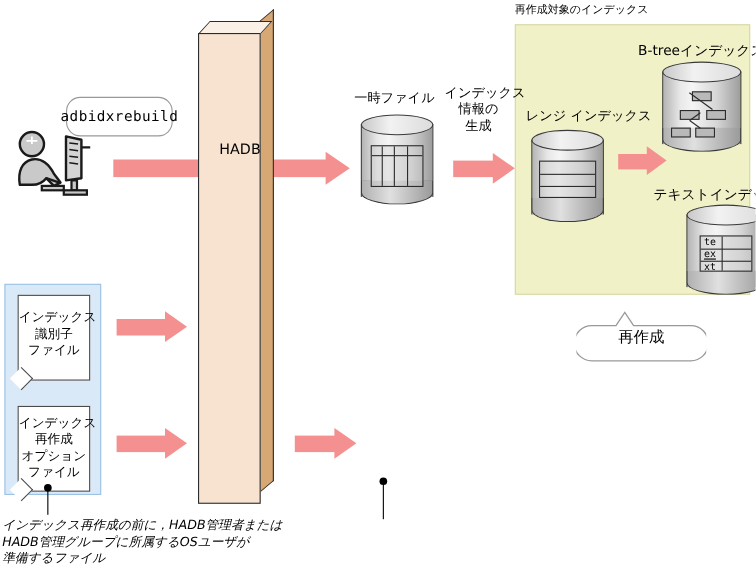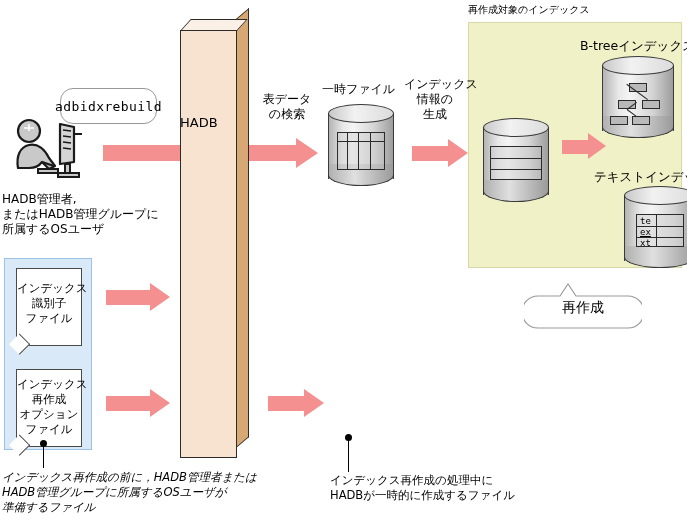--- a/index.html
+++ b/index.html
@@ -77,23 +77,23 @@
     left: 180px; top: 19px;
     width: 57px; height: 12px;
     background: #fbf0e5;
     border: 1px solid #2b2b2b;
     box-sizing: border-box;
     transform: skewX(-42deg);
     transform-origin: bottom left;
     z-index: 6;
   }
   .hadb-label {
-    left: 180px; top: 115px;
+    left: 180px; top: 129px;
     width: 57px;
-    text-align: left;
+    text-align: right;
     font-size: 13px;
     z-index: 7;
   }
 
   
   .bar-arrow-body {
     background: #f49090;
     position: absolute;
   }
   .bar-arrow-head {
@@ -279,34 +279,29 @@
       <rect x="50" y="55" width="21" height="4" fill="#c9c9c9" stroke="#1a1a1a" stroke-width="2"></rect>
 
       <path d="M66 16 L74 16" stroke="#1a1a1a" stroke-width="2" fill="none"></path>
     </svg>
   </div>
 
   <div class="balloon balloon-mono" style="left:60px; top:88px; width:97px; height:36px;text-align:right;">
     <span>adbidxrebuild</span>
   </div>
 
-  <div class="lbl" style="left:2px; top:192px;">HADB管理者,
-またはHADB管理グループに
-所属するOSユーザ</div>
 
   <div class="abs hadb-side"></div>
   <div class="abs hadb-top"></div>
   <div class="abs hadb-front"></div>
   <div class="lbl hadb-label">HADB</div>
 
   <div class="bar-arrow-body arrow-long-body"></div>
   <div class="bar-arrow-head arrow-long-head"></div>
 
-  <div class="lbl lbl-c" style="left:258px; top:92px; width:58px;">表データ
-の検索</div>
   <div class="lbl lbl-c" style="left:404px; top:77px; width:62px;">インデックス
 情報の
 生成</div>
 
   <div class="lbl" style="left:322px; top:82px;">一時ファイル</div>
   <div class="cyl" style="left:328px; top:104px; width:66px; height:84px;">
     <div class="body" style="top:9px; height:66px;"></div>
     <div class="bottom" style="top:60px; height:22px;"></div>
     <div class="top" style="top:0px; height:19px;"></div>
 
@@ -314,20 +309,21 @@
       <div class="hline" style="top:8px;"></div>
       <div class="vline" style="left:9px;"></div>
       <div class="vline" style="left:20px;"></div>
       <div class="vline" style="left:32px;"></div>
     </div>
   </div>
 
   <div class="bar-arrow-body arrow-s4-body"></div>
   <div class="bar-arrow-head arrow-s4-head"></div>
 
+  <div class="lbl" style="left:478px; top:98px;">レンジ インデックス</div>
   <div class="cyl" style="left:483px; top:118px; width:66px; height:86px;">
     <div class="body" style="top:9px; height:68px;"></div>
     <div class="bottom" style="top:62px; height:22px;"></div>
     <div class="top" style="top:0px; height:19px;"></div>
     <div class="inner-table" style="left:7px; top:28px; width:52px; height:34px;">
       <div class="hline" style="top:11px;"></div>
       <div class="hline" style="top:22px;"></div>
     </div>
   </div>
 
@@ -398,16 +394,14 @@
 
 
   <div class="leader-dot" style="left:40px; top:440px;"></div>
   <div class="leader" style="left:43px; top:444px; height:24px;"></div>
   <div class="lbl small" style="left:2px; top:470px;font-style:italic;">インデックス再作成の前に，HADB管理者または
 HADB管理グループに所属するOSユーザが
 準備するファイル</div>
 
   <div class="leader-dot" style="left:345px; top:434px;"></div>
   <div class="leader" style="left:348px; top:438px; height:34px;"></div>
-  <div class="lbl small" style="left:330px; top:473px;">インデックス再作成の処理中に
-HADBが一時的に作成するファイル</div>
 
 </div>
 
 </body></html>

